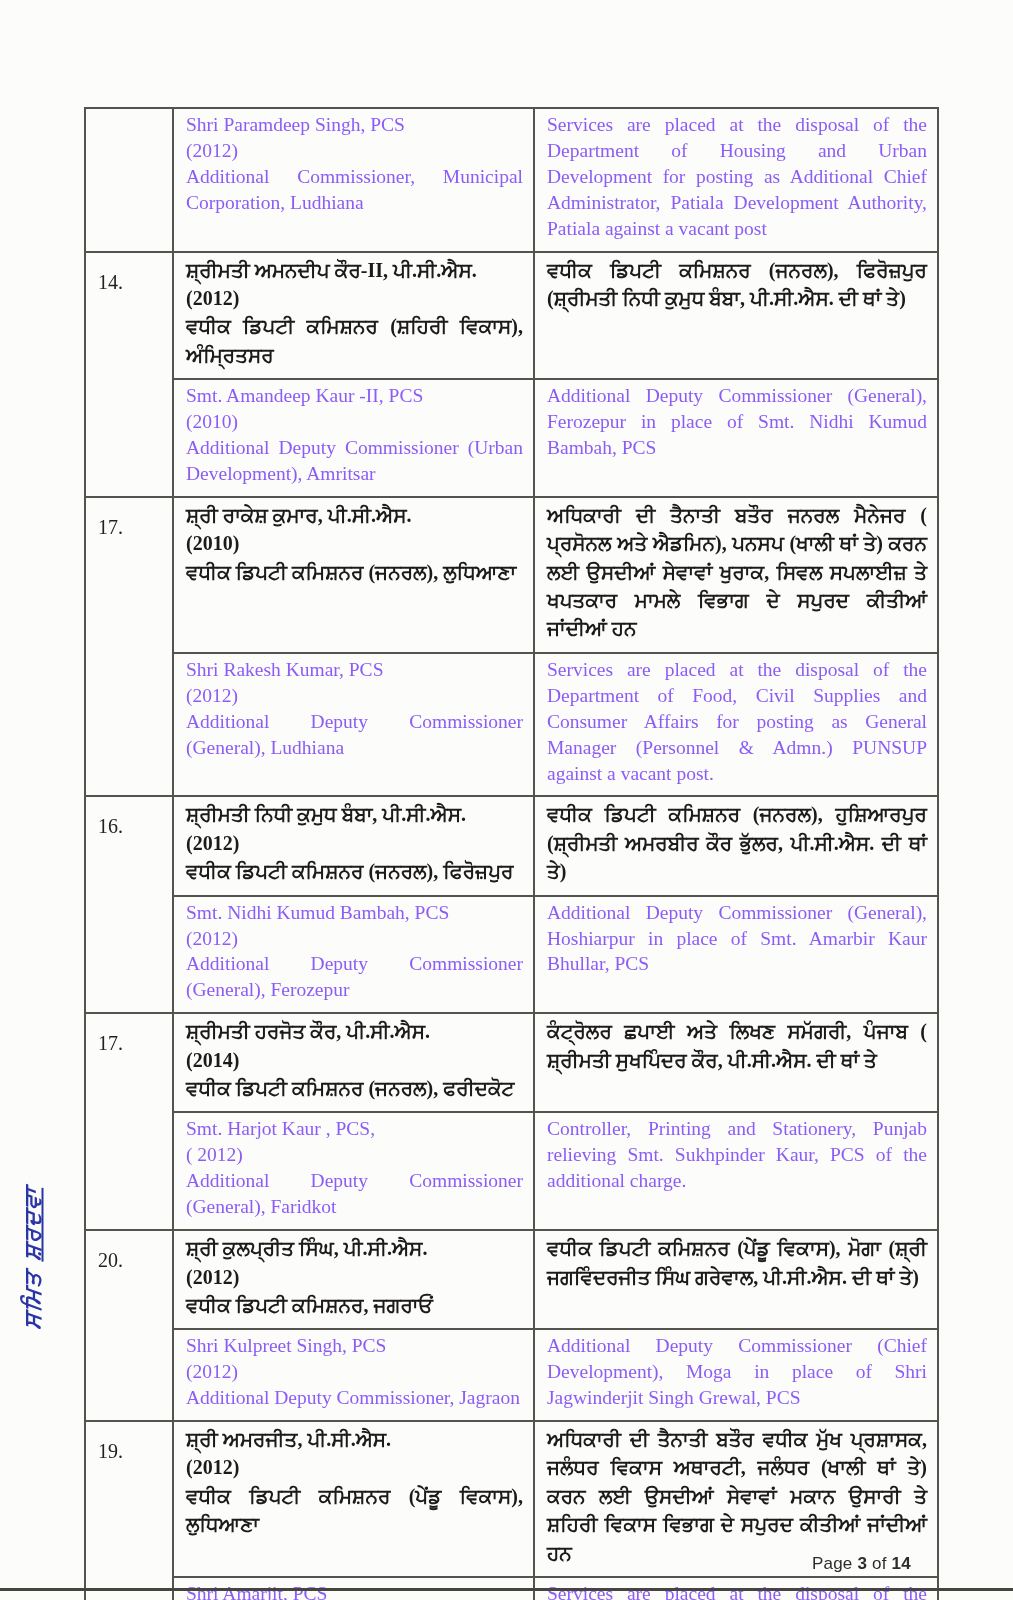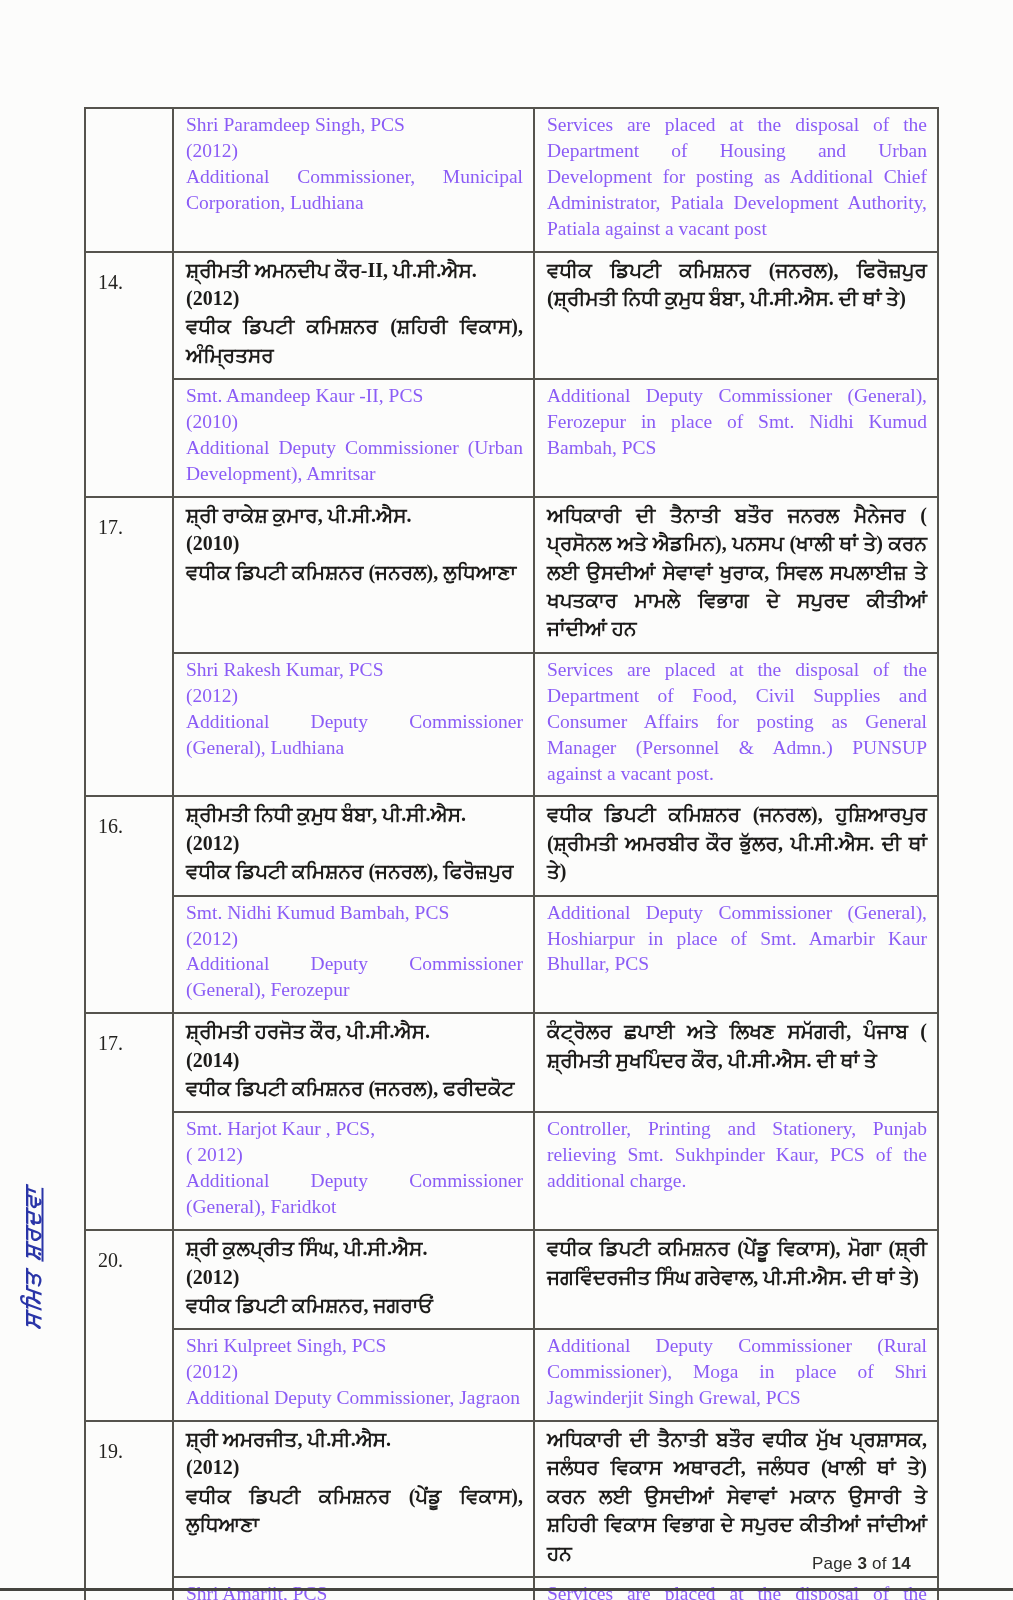--- a/index.html
+++ b/index.html
@@ -112,21 +112,21 @@
           <td class="serial" rowspan="2">20.</td>
           <td class="officer pa">ਸ਼੍ਰੀ ਕੁਲਪ੍ਰੀਤ ਸਿੰਘ, ਪੀ.ਸੀ.ਐਸ.
 (2012)
 ਵਧੀਕ ਡਿਪਟੀ ਕਮਿਸ਼ਨਰ, ਜਗਰਾਓਂ</td>
           <td class="posting pa">ਵਧੀਕ ਡਿਪਟੀ ਕਮਿਸ਼ਨਰ (ਪੇਂਡੂ ਵਿਕਾਸ), ਮੋਗਾ (ਸ਼੍ਰੀ ਜਗਵਿੰਦਰਜੀਤ ਸਿੰਘ ਗਰੇਵਾਲ, ਪੀ.ਸੀ.ਐਸ. ਦੀ ਥਾਂ ਤੇ)</td>
         </tr>
         <tr>
           <td class="officer en">Shri Kulpreet Singh, PCS
 (2012)
 Additional Deputy Commissioner, Jagraon</td>
-          <td class="posting en">Additional Deputy Commissioner (Rural Commissioner), Moga in place of Shri Jagwinderjit Singh Grewal, PCS</td>
+          <td class="posting en">Additional Deputy Commissioner (Chief Development), Moga in place of Shri Jagwinderjit Singh Grewal, PCS</td>
         </tr>
         <tr>
           <td class="serial" rowspan="2">19.</td>
           <td class="officer pa">ਸ਼੍ਰੀ ਅਮਰਜੀਤ, ਪੀ.ਸੀ.ਐਸ.
 (2012)
 ਵਧੀਕ ਡਿਪਟੀ ਕਮਿਸ਼ਨਰ (ਪੇਂਡੂ ਵਿਕਾਸ), ਲੁਧਿਆਣਾ</td>
           <td class="posting pa">ਅਧਿਕਾਰੀ ਦੀ ਤੈਨਾਤੀ ਬਤੌਰ ਵਧੀਕ ਮੁੱਖ ਪ੍ਰਸ਼ਾਸਕ, ਜਲੰਧਰ ਵਿਕਾਸ ਅਥਾਰਟੀ, ਜਲੰਧਰ (ਖਾਲੀ ਥਾਂ ਤੇ) ਕਰਨ ਲਈ ਉਸਦੀਆਂ ਸੇਵਾਵਾਂ ਮਕਾਨ ਉਸਾਰੀ ਤੇ ਸ਼ਹਿਰੀ ਵਿਕਾਸ ਵਿਭਾਗ ਦੇ ਸਪੁਰਦ ਕੀਤੀਆਂ ਜਾਂਦੀਆਂ ਹਨ</td>
         </tr>
         <tr>
           <td class="officer en">Shri Amarjit, PCS

